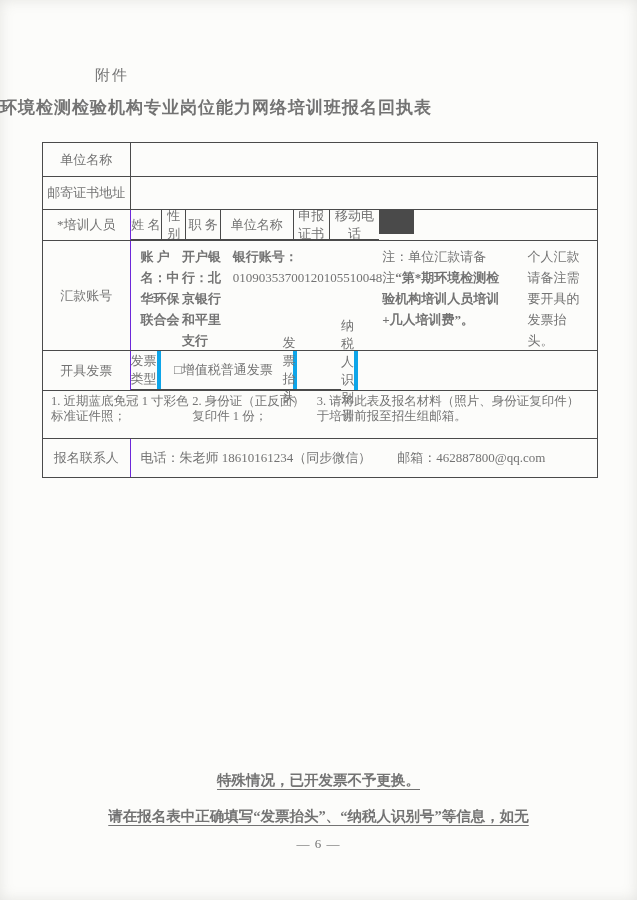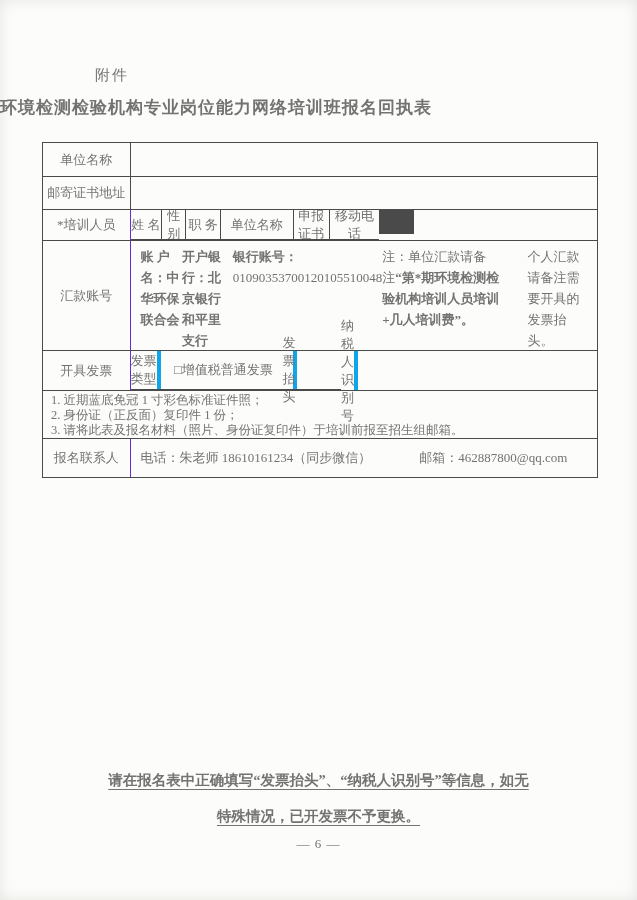--- a/index.html
+++ b/index.html
@@ -54,22 +54,22 @@
   
   .kc1{width:15.8%}.kc2{width:9.9%}.kc3{width:9.4%}
   .kc4{width:35.2%}.kc5{width:12.4%}.kc6{width:17.3%}
   .fill{flex:1;}
   .remit-body{padding:5px 8px 4px 10px;line-height:21px;font-size:13px;justify-content:flex-end;}
   .remit-body .b{font-weight:bold;}
   .remit-note2{padding-left:26px;}
   .sub-label{width:20%;border-right:4px solid #0ea5e9;
     display:flex;align-items:center;justify-content:center;}
   .tips-body{padding:3px 6px 2px 8px;font-size:12.5px;line-height:15px;
-    display:flex;flex-direction:column;justify-content:center;}
-  .contact-body{display:flex;align-items:center;padding-left:10px;gap:48px;font-size:13px;}
+    display:flex;flex-direction:row;justify-content:center;}
+  .contact-body{display:flex;align-items:center;padding-left:10px;gap:26px;font-size:13px;}
   .footnote{
     position:absolute;left:0;top:762px;width:637px;text-align:center;
     font-weight:bold;font-size:14.5px;line-height:36px;
   }
   .footnote span{display:block;}
   .footnote .ul{display:inline;text-decoration:underline;text-underline-offset:4px;}
   .pagenum{
     position:absolute;left:0;top:836px;width:637px;
     text-align:center;font-size:13px;letter-spacing:1px;
   }
@@ -209,19 +209,19 @@
       <div class="label-col">报名联系人</div>
       <div class="sect-body contact-body">
         <span>电话：朱老师 18610161234（同步微信）</span>
         <span>邮箱：462887800@qq.com</span>
       </div>
     </div>
 
   </div>
 
   <div class="footnote">
+    <span><span class="ul">特殊情况，已开发票不予更换。</span></span>
     <span><span class="ul">请在报名表中正确填写“发票抬头”、“纳税人识别号”等信息，如无</span></span>
-    <span><span class="ul">特殊情况，已开发票不予更换。</span></span>
   </div>
 
   <div class="pagenum">— 6 —</div>
 
 </div>
 
 </body></html>

